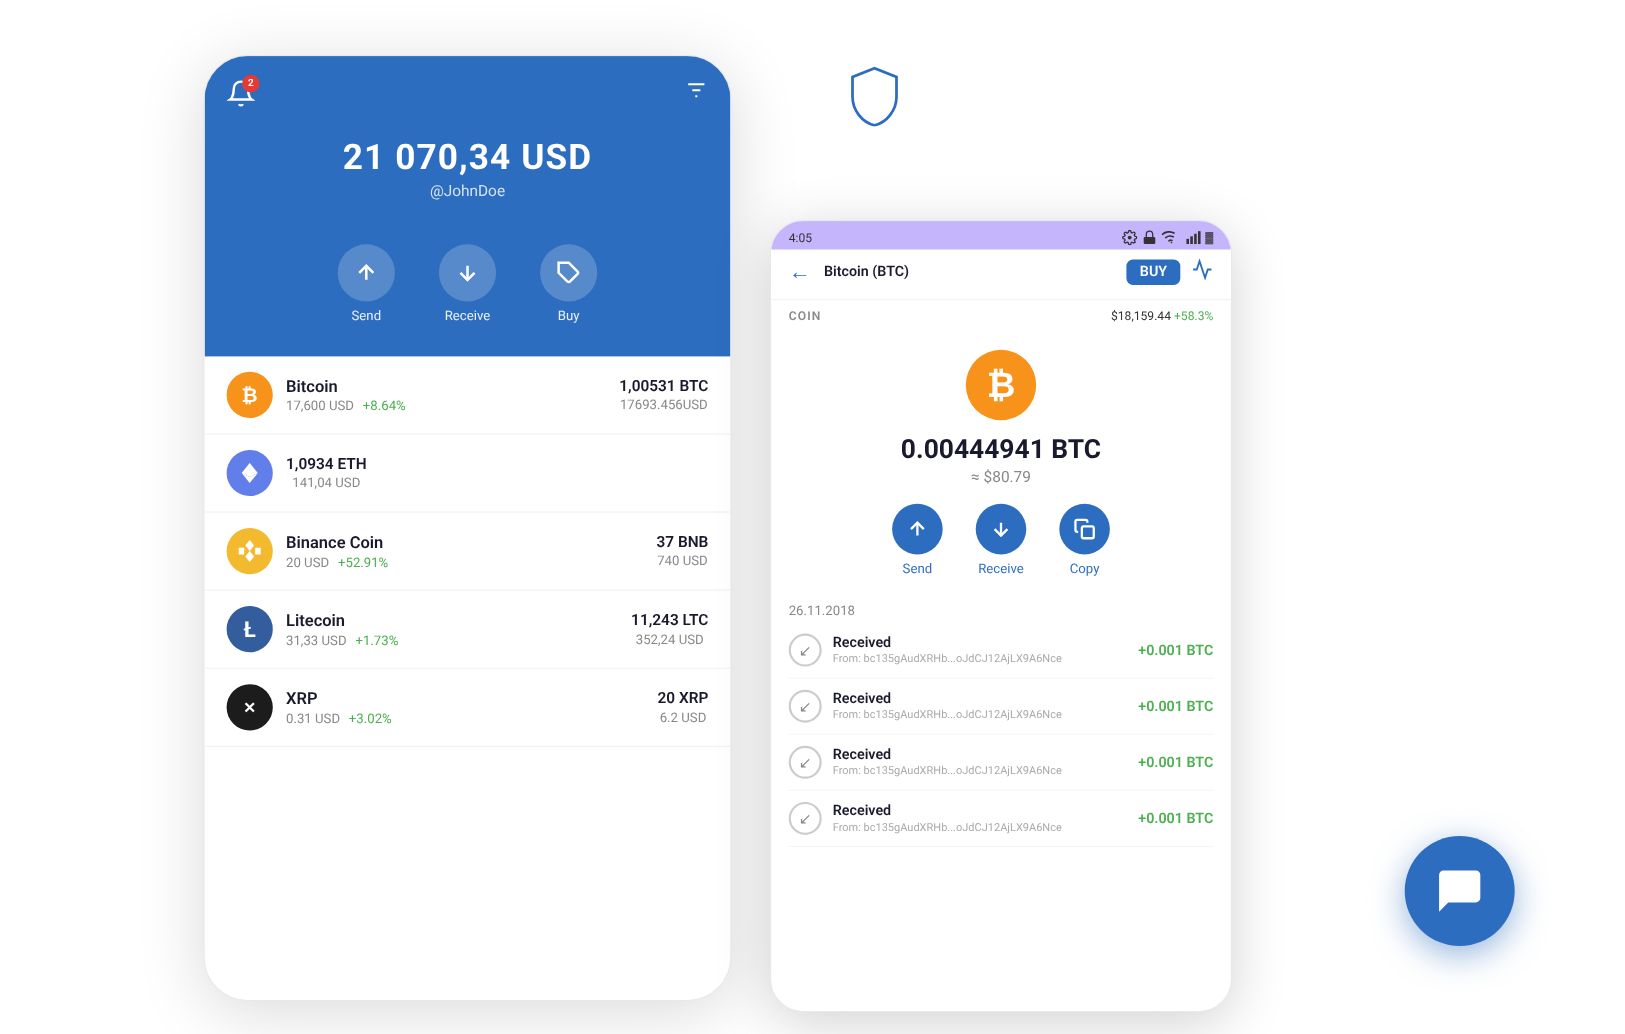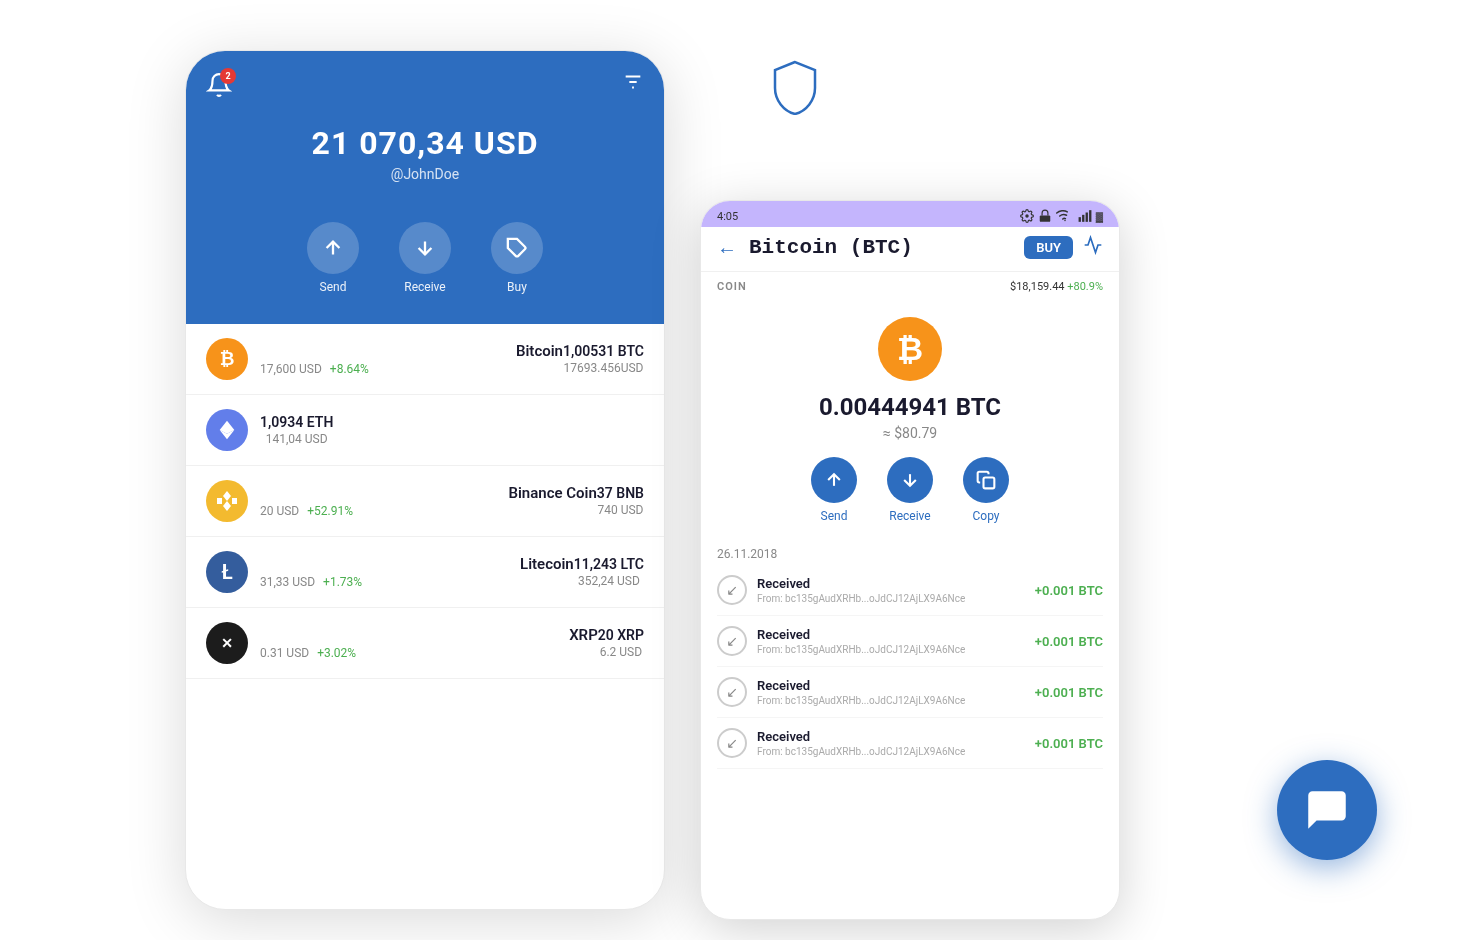--- a/index.html
+++ b/index.html
@@ -169,21 +169,21 @@
       font-size: 18px;
       color: white;
     }
 
     .btc-logo { background: #f7931a; }
     .eth-logo { background: #627eea; }
     .bnb-logo { background: #f3ba2f; }
     .ltc-logo { background: #345d9d; }
     .xrp-logo { background: #1c1c1c; }
 
-    .coin-info { flex: 1; text-align: right; }
+    .coin-info { flex: 1; }
 
     .coin-name {
       font-size: 15px;
       font-weight: 600;
       color: #1a1a2e;
     }
 
     .coin-price-row {
       display: flex;
       gap: 8px;
@@ -254,25 +254,24 @@
       border-bottom: 1px solid #f0f0f0;
     }
 
     .back-arrow {
       color: #2d6dbf;
       font-size: 20px;
       margin-right: 12px;
     }
 
     .navbar-title {
-      font-size: 21px;
+      font-size: 13px;
       font-weight: 600;
       color: #1a1a2e;
       flex: 1;
-      font-family: Liberation Mono, monospace;
     }
 
     .buy-btn {
       background: #2d6dbf;
       color: white;
       padding: 4px 12px;
       border-radius: 6px;
       font-size: 13px;
       font-weight: 600;
       margin-right: 10px;
@@ -617,21 +616,21 @@
     <span class="chart-icon">
       <svg width="20" height="20" viewBox="0 0 24 24" fill="none" stroke="#2d6dbf" stroke-width="2">
         <polyline points="22 12 18 12 15 21 9 3 6 12 2 12"></polyline>
       </svg>
     </span>
   </div>
 
   <div class="coin-label-row">
     <span class="coin-label-text">COIN</span>
     <span>
-      <span style="color:#333;">$18,159.44 </span><span class="coin-price-up">+80.9%</span>
+      <span style="color:#333;">$18,159.44 </span><span class="coin-price-up">+58.3%</span>
     </span>
   </div>
 
   <div class="btc-detail-section">
     <div class="btc-big-logo">₿</div>
     <div class="btc-balance">0.00444941 BTC</div>
     <div class="btc-usd">≈ $80.79</div>
 
     <div class="btc-actions">
       <div class="btc-action-btn">

